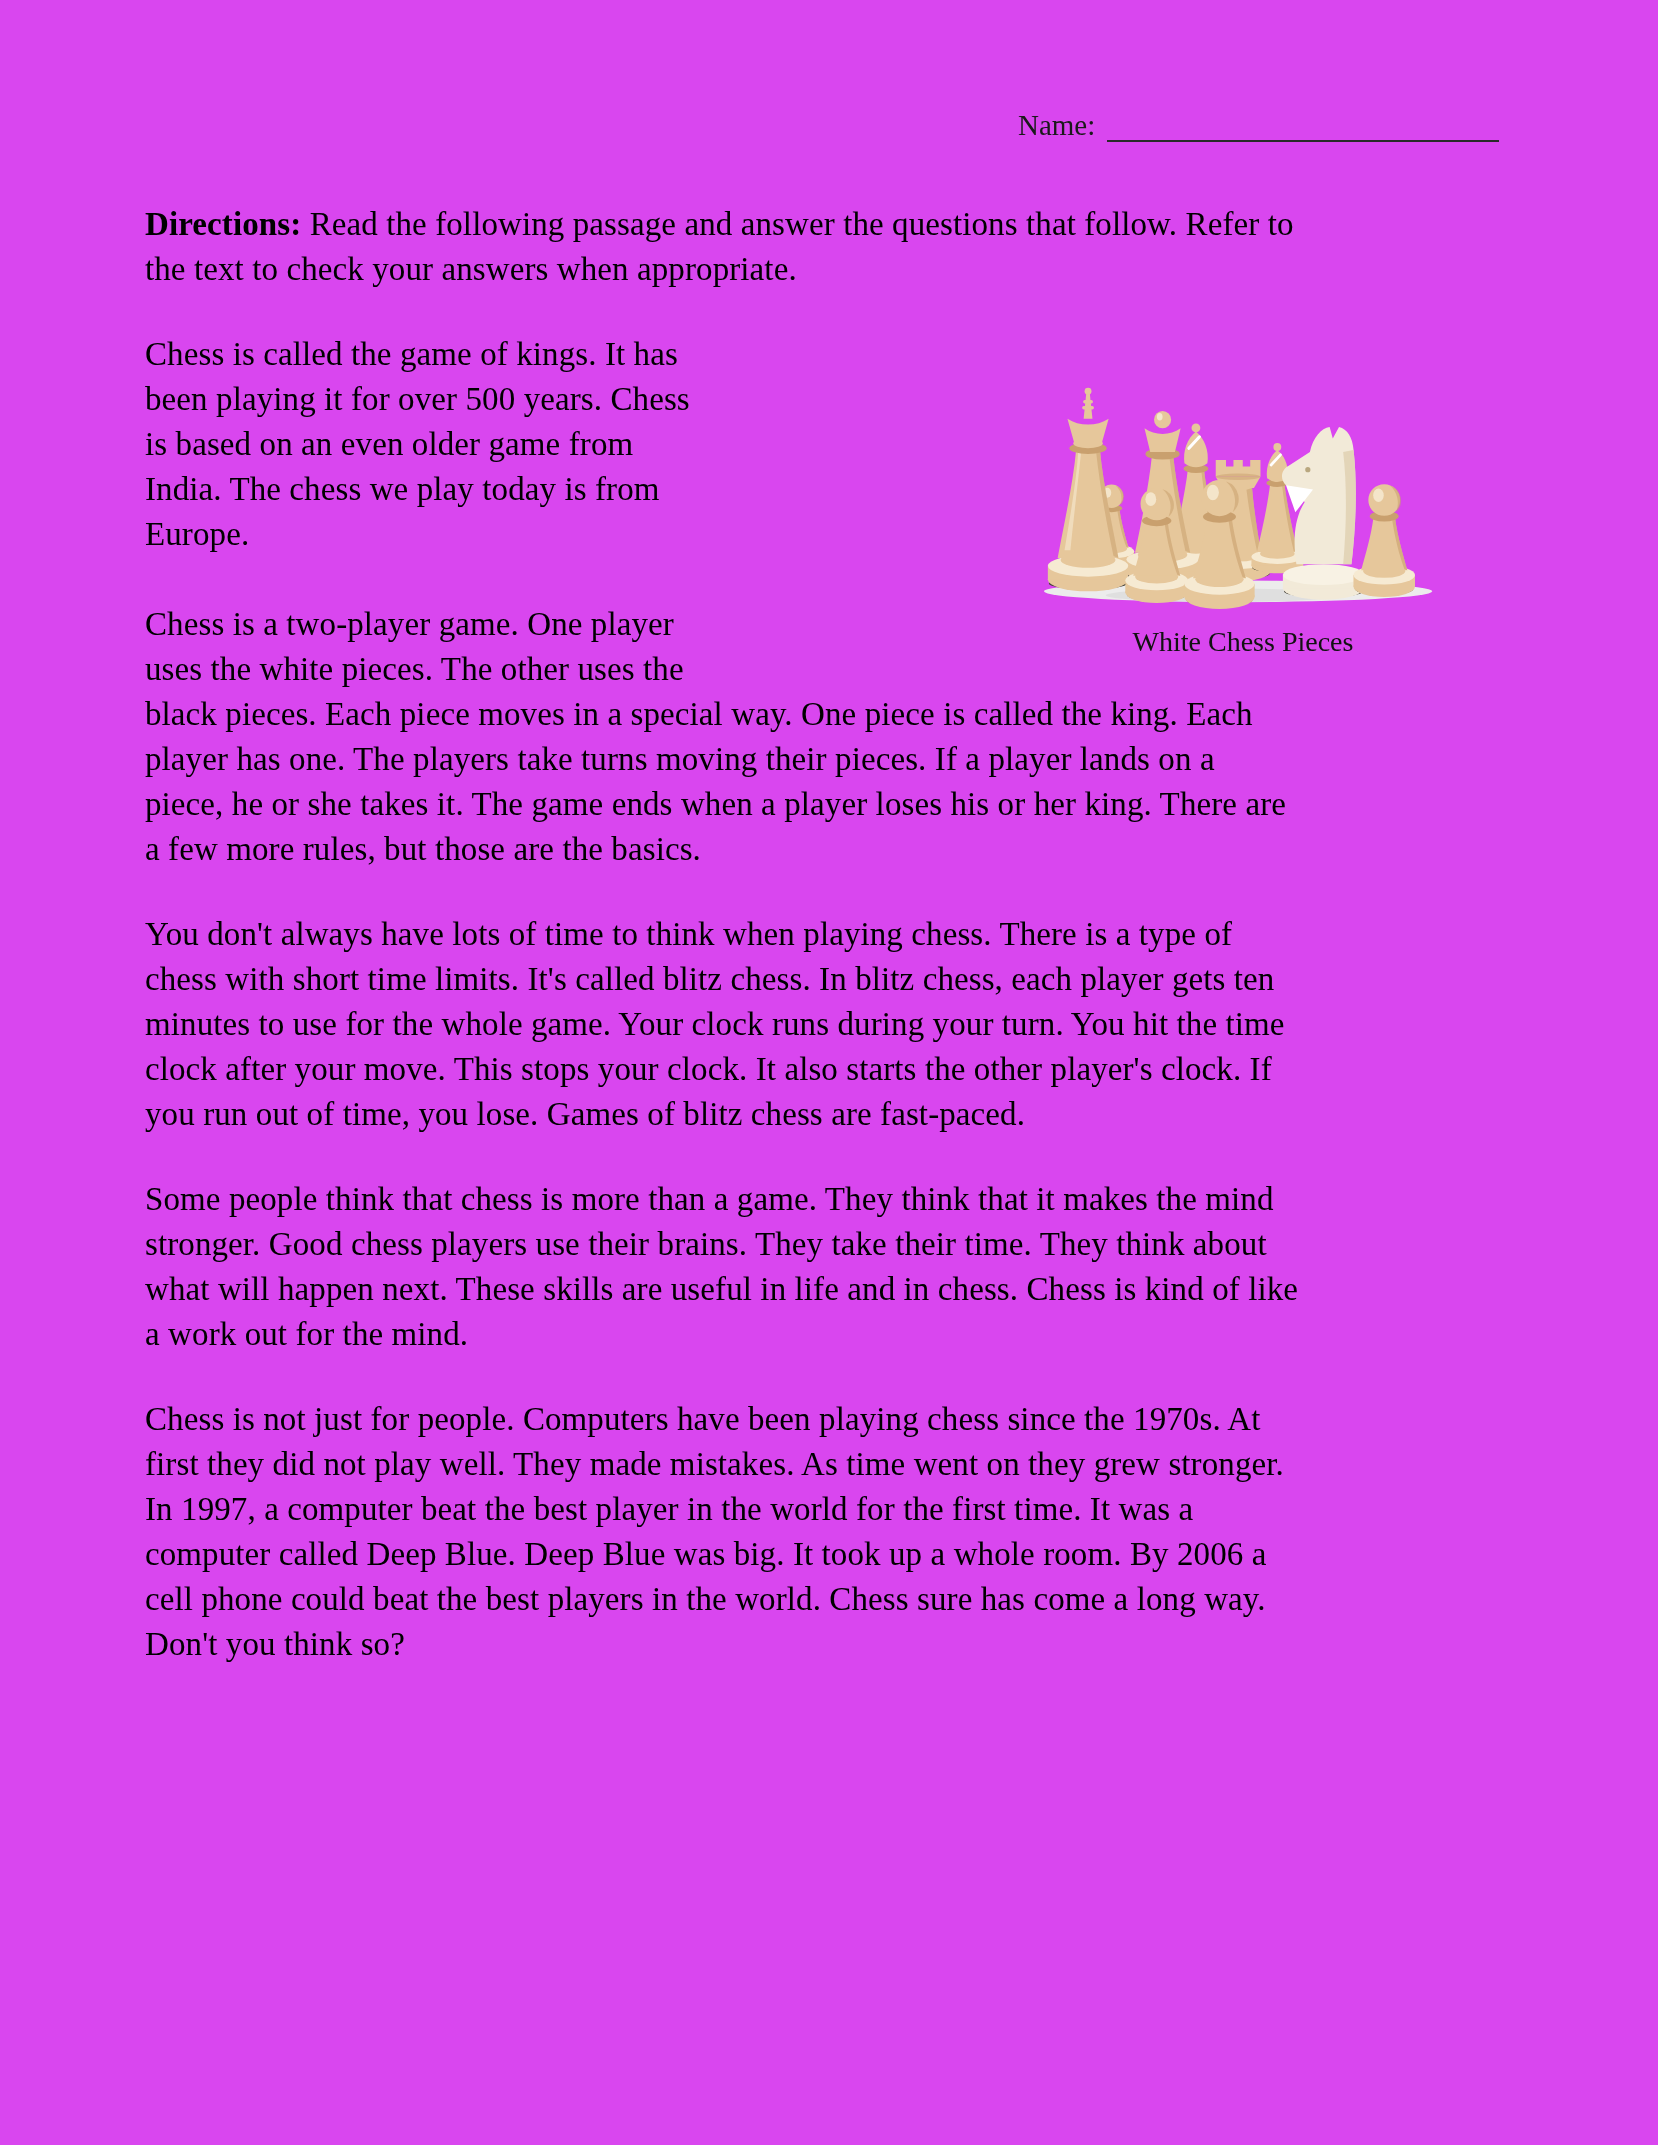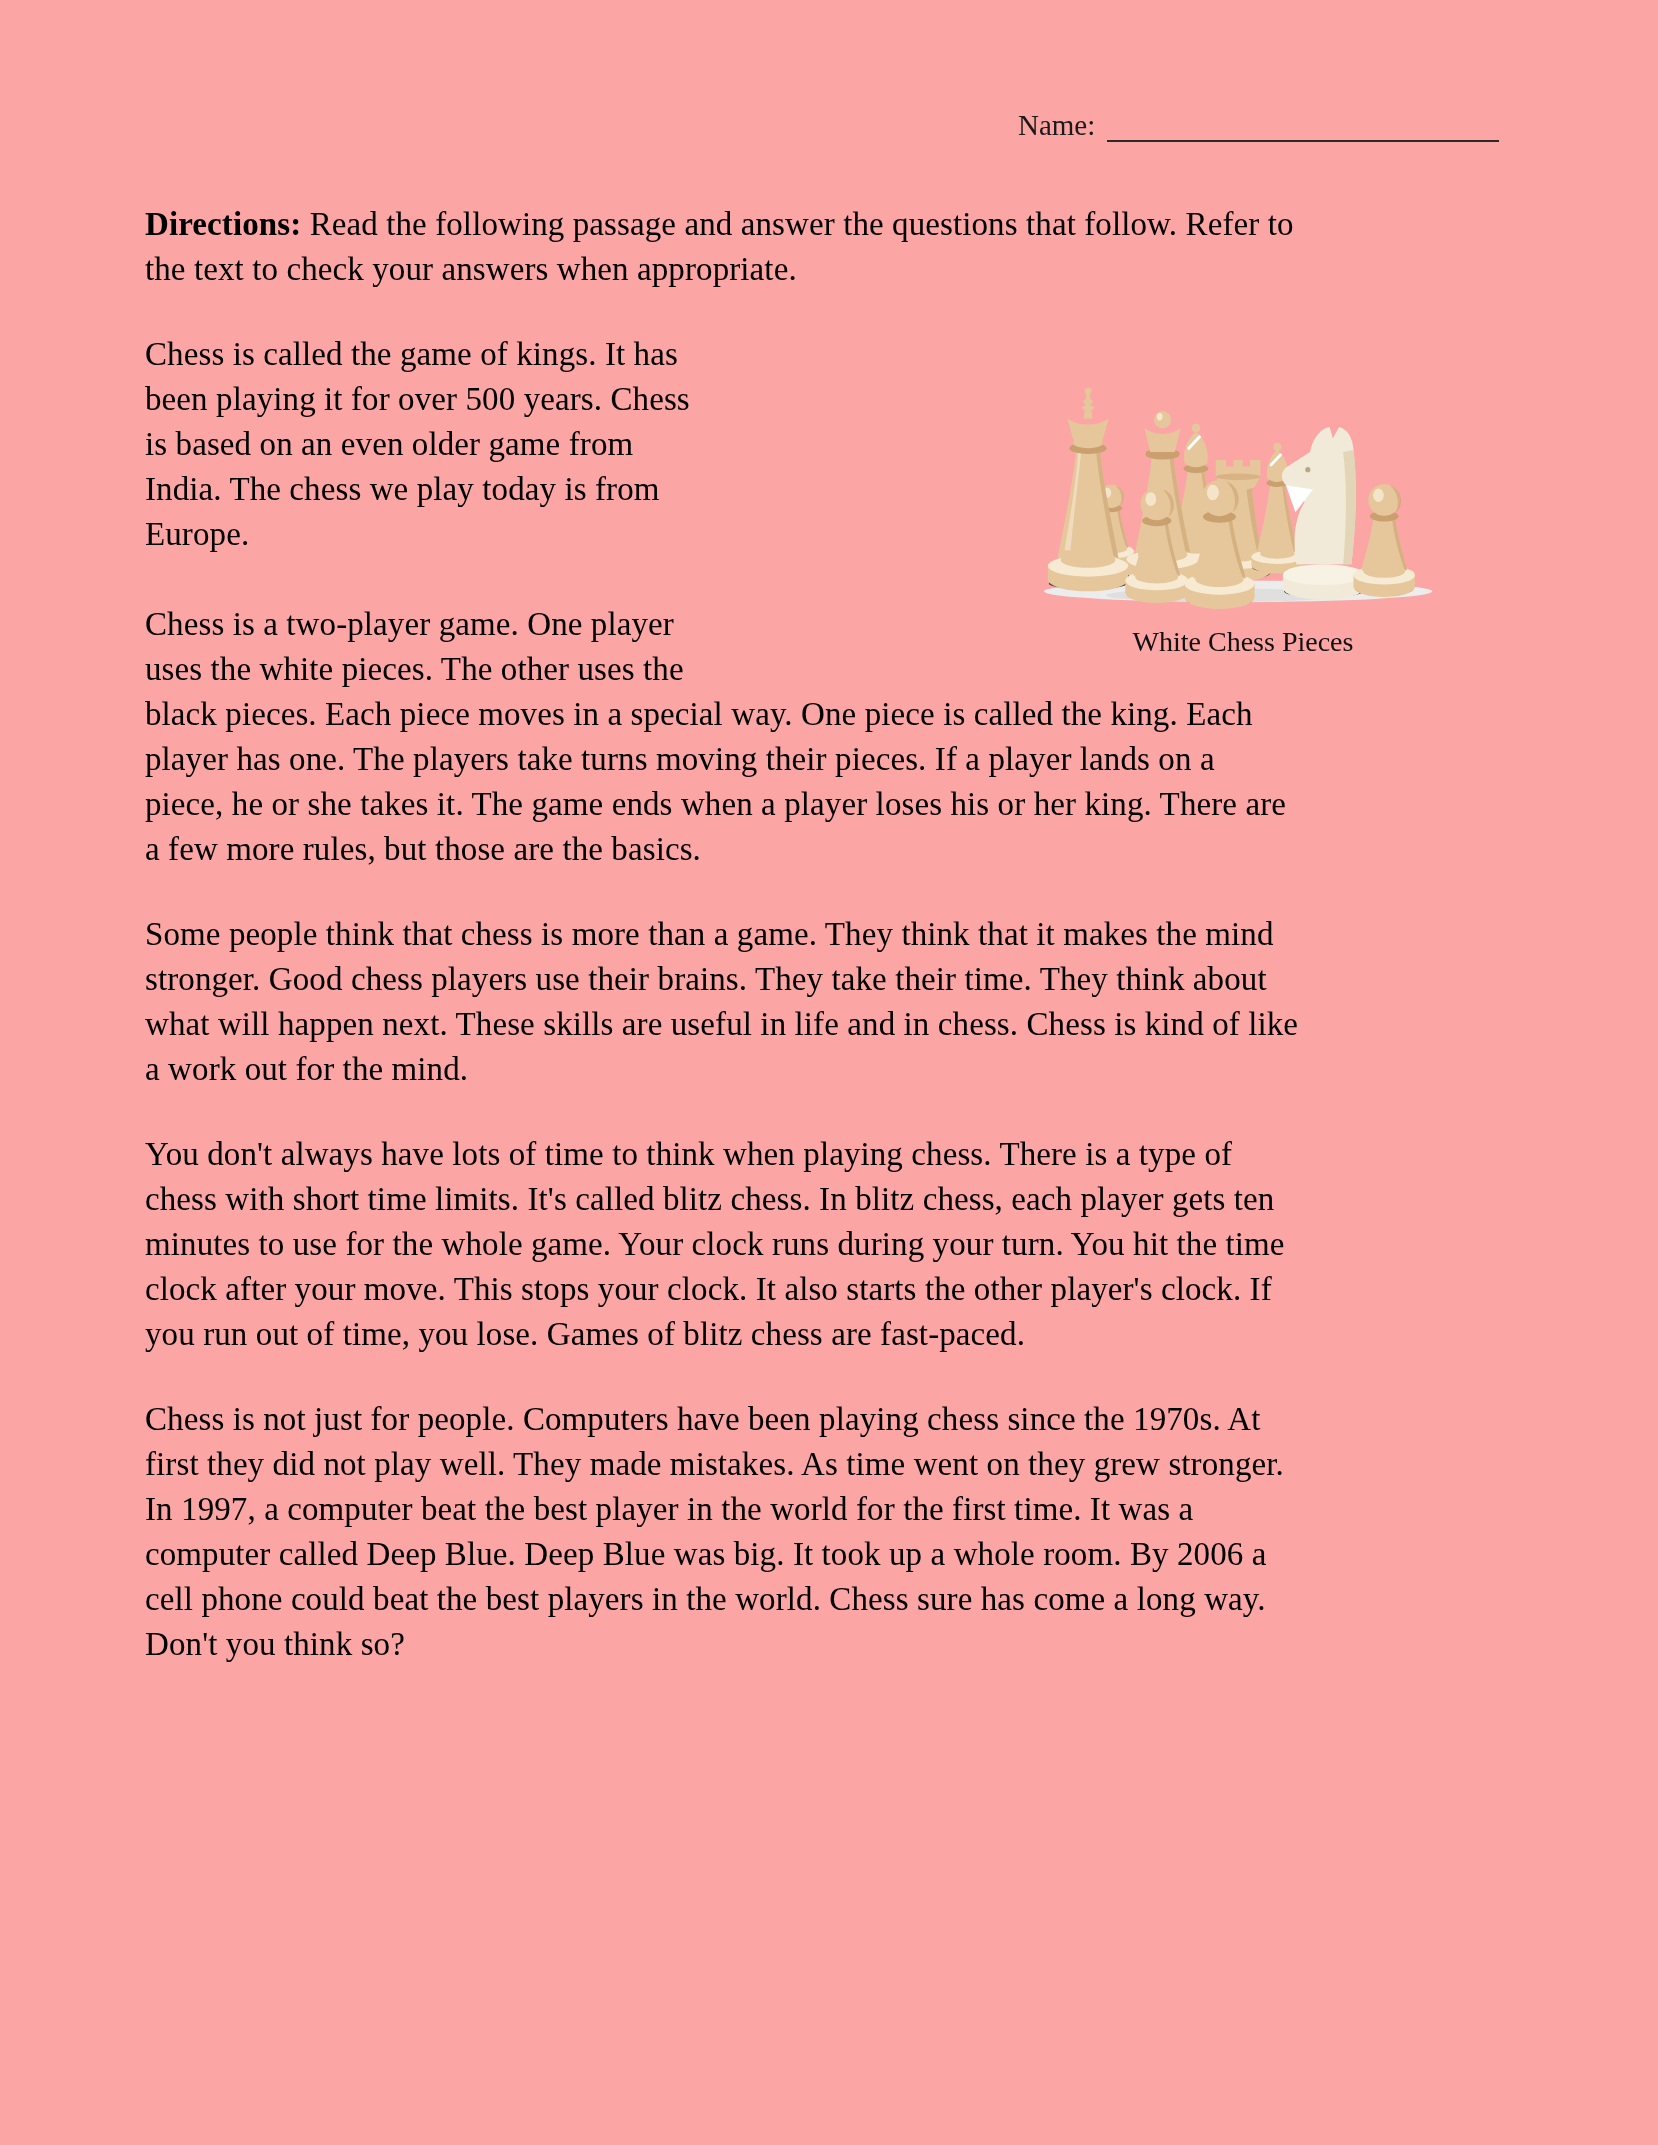--- a/index.html
+++ b/index.html
@@ -1,20 +1,20 @@
 <!DOCTYPE html>
 <html><head>
 <meta charset="utf-8">
 <style>
   html,body{margin:0;padding:0;background:#888;}
   .page{
     position:relative;
     width:1658px;height:2145px;
     margin:0 auto;
-    background:#fca5a5;
+    background:#d946ef;
     box-sizing:border-box;
     padding:155px 145px 0 145px;
     font-family:"Liberation Serif","DejaVu Serif",serif;
     color:#000;
     overflow:hidden;
   }
   
   .name-row{
     position:absolute;top:106px;left:1018px;
     display:flex;align-items:flex-end;
@@ -185,33 +185,33 @@
 
   <div class="para p2">
     <div class="line">Chess is a two-player game. One player</div>
     <div class="line">uses the white pieces. The other uses the</div>
     <div class="line">black pieces. Each piece moves in a special way. One piece is called the king. Each</div>
     <div class="line">player has one. The players take turns moving their pieces. If a player lands on a</div>
     <div class="line">piece, he or she takes it. The game ends when a player loses his or her king. There are</div>
     <div class="line">a few more rules, but those are the basics.</div>
   </div>
 
-  <div class="para p3">
-    <div class="line">Some people think that chess is more than a game. They think that it makes the mind</div>
-    <div class="line">stronger. Good chess players use their brains. They take their time. They think about</div>
-    <div class="line">what will happen next. These skills are useful in life and in chess. Chess is kind of like</div>
-    <div class="line">a work out for the mind.</div>
-  </div>
-
   <div class="para p4">
     <div class="line">You don't always have lots of time to think when playing chess. There is a type of</div>
     <div class="line">chess with short time limits. It's called blitz chess. In blitz chess, each player gets ten</div>
     <div class="line">minutes to use for the whole game. Your clock runs during your turn. You hit the time</div>
     <div class="line">clock after your move. This stops your clock. It also starts the other player's clock. If</div>
     <div class="line">you run out of time, you lose. Games of blitz chess are fast-paced.</div>
+  </div>
+
+  <div class="para p3">
+    <div class="line">Some people think that chess is more than a game. They think that it makes the mind</div>
+    <div class="line">stronger. Good chess players use their brains. They take their time. They think about</div>
+    <div class="line">what will happen next. These skills are useful in life and in chess. Chess is kind of like</div>
+    <div class="line">a work out for the mind.</div>
   </div>
 
   <div class="para p5">
     <div class="line">Chess is not just for people. Computers have been playing chess since the 1970s. At</div>
     <div class="line">first they did not play well. They made mistakes. As time went on they grew stronger.</div>
     <div class="line">In 1997, a computer beat the best player in the world for the first time. It was a</div>
     <div class="line">computer called Deep Blue. Deep Blue was big. It took up a whole room. By 2006 a</div>
     <div class="line">cell phone could beat the best players in the world. Chess sure has come a long way.</div>
     <div class="line">Don't you think so?</div>
   </div>

